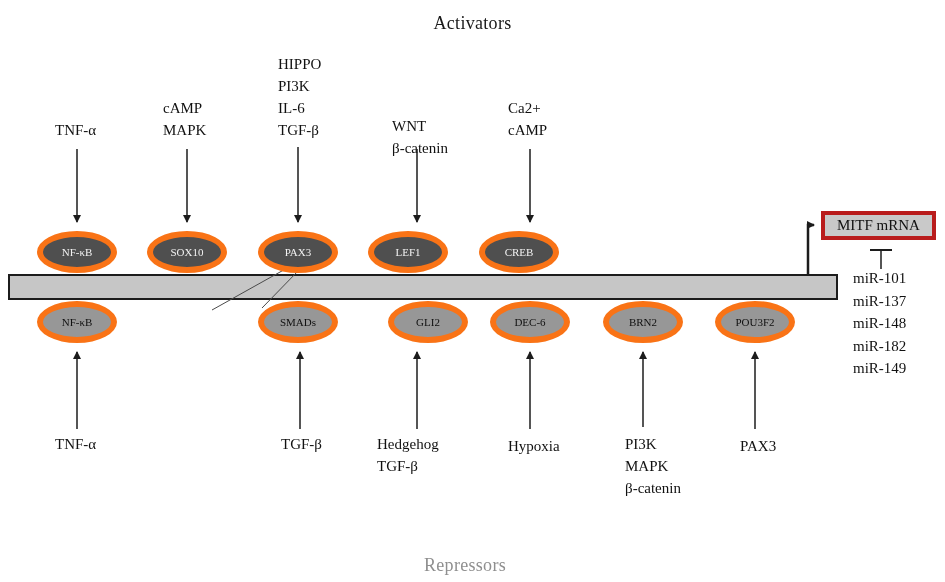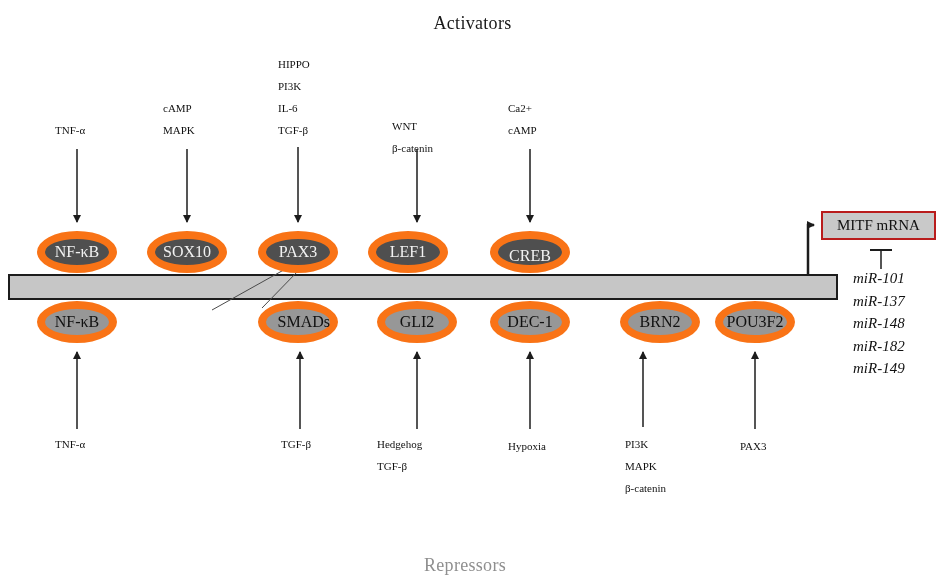--- a/index.html
+++ b/index.html
@@ -3,39 +3,39 @@
 <meta charset="utf-8">
 <style>
   html,body{margin:0;padding:0;background:#fff;}
   .canvas{
     position:relative;width:945px;height:582px;background:#fff;
     font-family:"Liberation Serif","DejaVu Serif",serif;color:#111;overflow:hidden;margin-top:9px;
   }
   .title{position:absolute;font-size:18px;letter-spacing:.3px;}
   .title-top{left:0;right:0;top:4px;text-align:center;color:#1a1a1a;}
   .title-bottom{left:0;width:930px;top:546px;text-align:center;color:#8f8f8f;}
-  .stack{position:absolute;font-size:11px;line-height:22px;text-align:left;white-space:nowrap;}
+  .stack{position:absolute;font-size:15px;line-height:22px;text-align:left;white-space:nowrap;}
   .bar{
     position:absolute;left:8px;top:265px;width:830px;height:26px;
     background:var(--bar-fill,#c6c6c6);border:2px solid #1c1c1c;box-sizing:border-box;z-index:1;
   }
   .overlay{position:absolute;left:0;top:0;z-index:2;pointer-events:none;}
   .ellipse{
-    position:absolute;width:80px;height:42px;border:8px solid #f97316;border-radius:50%;
-    display:flex;align-items:center;justify-content:center;font-size:16px;
+    position:absolute;width:80px;height:42px;border:6px solid #f97316;border-radius:50%;
+    display:flex;align-items:center;justify-content:center;font-size:11px;
     box-sizing:border-box;z-index:3;white-space:nowrap;
   }
   .e-top{top:222px;background:var(--activator-fill,#4f4f4f);color:#f2f2f2;}
   .e-bot{top:292px;background:var(--repressor-fill,#979797);color:#101010;}
   .mitf-box{
     position:absolute;left:821px;top:202px;width:115px;height:29px;
-    background:var(--box-fill,#c9c9c9);border:2px solid #b91c1c;box-sizing:border-box;
+    background:var(--box-fill,#c9c9c9);border:4px solid #b91c1c;box-sizing:border-box;
     display:flex;align-items:center;justify-content:center;font-size:15px;z-index:3;
   }
-  .mir-list{position:absolute;left:853px;top:258px;font-size:15px;line-height:22.5px;text-align:left;font-style:italic;}
+  .mir-list{position:absolute;left:853px;top:258px;font-size:15px;line-height:22.5px;text-align:left;}
 </style>
 </head>
 <body>
 
 <div class="canvas">
 
   <div class="title title-top">Activators</div>
   <div class="title title-bottom">Repressors</div>
 
   <div class="stack" style="left:55px;top:110px;">
@@ -121,37 +121,37 @@
     </div>
   <div class="ellipse e-top" style="left:147px;">
       <span>SOX10</span>
     </div>
   <div class="ellipse e-top" style="left:258px;">
       <span>PAX3</span>
     </div>
   <div class="ellipse e-top" style="left:368px;">
       <span>LEF1</span>
     </div>
-  <div class="ellipse e-top" style="left:490px;align-items:flex-end;">
+  <div class="ellipse e-top" style="left:479px;">
       <span>CREB</span>
     </div>
 
   <div class="ellipse e-bot" style="left:37px;">
       <span>NF-κB</span>
     </div>
-  <div class="ellipse e-bot" style="left:258px;justify-content:flex-end;">
+  <div class="ellipse e-bot" style="left:258px;">
       <span>SMADs</span>
     </div>
-  <div class="ellipse e-bot" style="left:377px;">
+  <div class="ellipse e-bot" style="left:388px;">
       <span>GLI2</span>
     </div>
   <div class="ellipse e-bot" style="left:490px;">
-      <span>DEC-1</span>
+      <span>DEC-6</span>
     </div>
-  <div class="ellipse e-bot" style="left:620px;text-align:center;">
+  <div class="ellipse e-bot" style="left:603px;text-align:center;">
       <span>BRN2</span>
     </div>
   <div class="ellipse e-bot" style="left:715px;">
       <span>POU3F2</span>
     </div>
 
   <div class="mitf-box">
     <span>MITF mRNA</span>
   </div>
 

